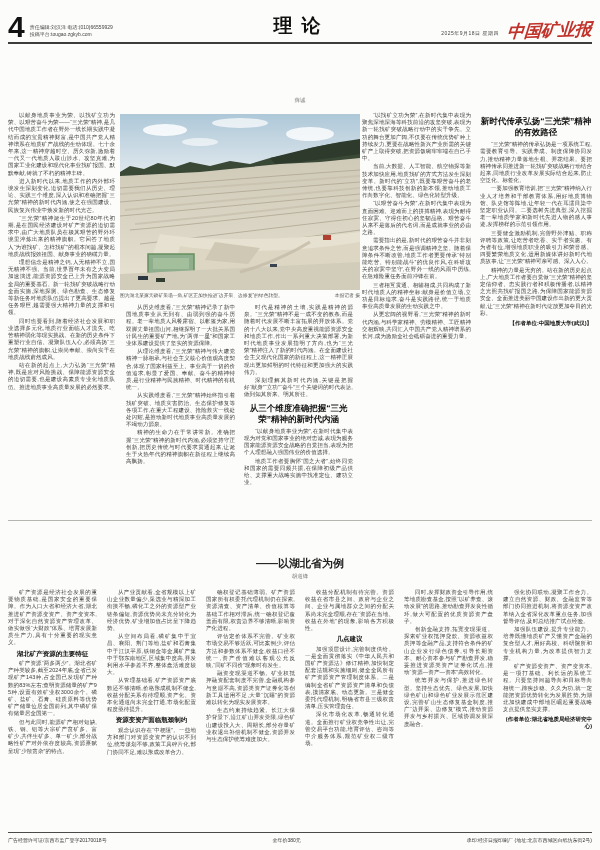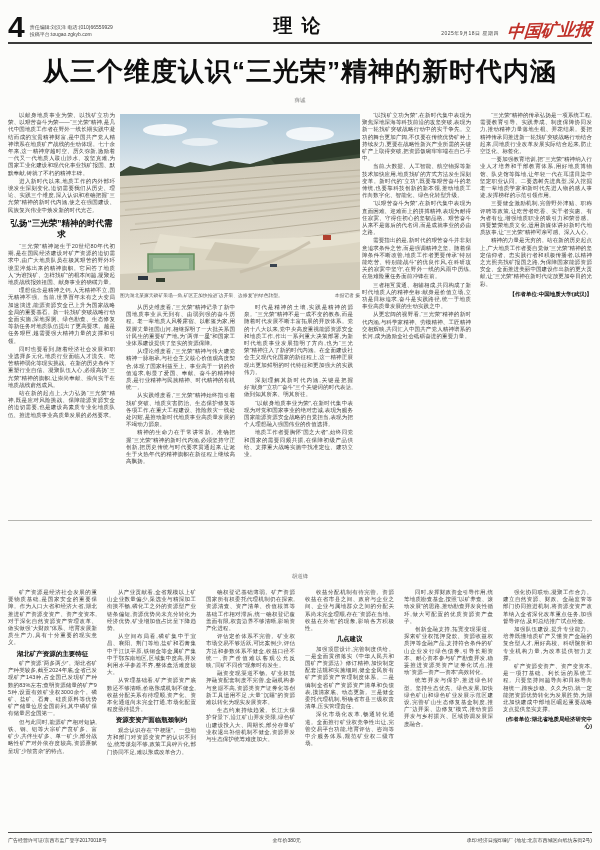--- a/index.html
+++ b/index.html
@@ -83,28 +83,26 @@
         <div>投稿平台:tougao.zgkyb.com</div>
       </div>
     </div>
     <div class="section-name">理论</div>
     <div class="mh-right">
       <span class="dateline">2025年9月18日  星期四</span>
       <span class="paper-logo">中国矿业报</span>
     </div>
   </div>
 
-  <div class="a1-headline">从三个维度认识“三光荣”精神的新时代内涵</div>
   <div class="a1-byline">薛诚</div>
 
   <div class="a1-body a1">
     <div class="col c1">
         <p>以献身地质事业为荣、以找矿立功为荣、以艰苦奋斗为荣——“三光荣”精神,是几代中国地质工作者在野外一线长期实践中凝结而成的宝贵精神财富,是中国共产党人精神谱系在地质矿产战线的生动体现。七十余年来,这一精神穿越时空、历久弥新,激励着一代又一代地质人跋山涉水、攻坚克难,为国家工业化建设和现代化事业找矿报国、默默奉献,铸就了不朽的精神丰碑。</p>
         <p>进入新时代以来,地质工作的内外部环境发生深刻变化,迫切需要我们从历史、理论、实践三个维度,深入认识和准确把握“三光荣”精神的新时代内涵,使之在强国建设、民族复兴伟业中焕发新的时代光芒。</p>
-        <div class="h">弘扬“三光荣”精神的时代需求</div>
         <p>“三光荣”精神诞生于20世纪80年代初期,是在国民经济建设对矿产资源的迫切需求中,由广大地质队员在极其艰苦的野外环境里淬炼出来的精神旗帜。它回答了地质人“为谁找矿、怎样找矿”的根本问题,凝聚起地质战线报效祖国、献身事业的磅礴力量。</p>
         <p>理想信念是精神之钙,人无精神不立,国无精神不强。当前,世界百年未有之大变局加速演进,能源资源安全已上升为国家战略全局的重要基石。新一轮找矿突破战略行动全面实施,深地探测、绿色勘查、生态修复等新任务对地质队伍提出了更高要求。越是任务艰巨,越需要强大精神力量的支撑和引领。</p>
         <p>同时也要看到,随着经济社会发展和职业选择多元化,地质行业面临人才流失、吃苦精神弱化等现实挑战。在新的历史条件下重塑行业自信、凝聚队伍人心,必须高扬“三光荣”精神的旗帜,让崇尚奉献、崇尚实干在地质战线蔚然成风。</p>
         <p>站在新的起点上,大力弘扬“三光荣”精神,既是应对风险挑战、保障能源资源安全的迫切需要,也是建设高素质专业化地质队伍、推进地质事业高质量发展的必然要求。</p>
       </div>
 
     <div class="photo-block">
       <div class="photo-frame">
         <svg width="240" height="176" viewBox="0 0 240 176" xmlns="http://www.w3.org/2000/svg">
           <defs>
@@ -160,42 +158,45 @@
 
     <div class="col c2">
         <p>从历史维度看,“三光荣”精神记录了新中国地质事业从无到有、由弱到强的奋斗历程。老一辈地质人风餐露宿、以帐篷为家,用双脚丈量祖国山河,相继探明了一大批关系国计民生的重要矿产地,为“两弹一星”和国家工业体系建设提供了坚实的资源保障。</p>
         <p>从理论维度看,“三光荣”精神与伟大建党精神一脉相承,与社会主义核心价值观高度契合,体现了国家利益至上、事业高于一切的价值追求,彰显了爱国、奉献、奋斗的精神特质,是行业精神与民族精神、时代精神的有机统一。</p>
         <p>从实践维度看,“三光荣”精神始终指引着找矿突破、地质灾害防治、生态保护修复等各项工作,在重大工程建设、抢险救灾一线处处闪耀,是推动新时代地质事业高质量发展的不竭动力源泉。</p>
         <p>精神的生命力在于常讲常新。准确把握“三光荣”精神的新时代内涵,必须坚持守正创新,把历史传统与时代要求贯通起来,让诞生于火热年代的精神旗帜在新征程上继续高高飘扬。</p>
       </div>
     <div class="col c3">
         <p>时代是精神的土壤,实践是精神的源泉。“三光荣”精神不是一成不变的教条,而是随着时代发展不断丰富拓展的开放体系。党的十八大以来,党中央高度重视能源资源安全和地质工作,作出一系列重大决策部署,为新时代地质事业发展指明了方向,也为“三光荣”精神注入了新的时代内涵。在全面建设社会主义现代化国家的新征程上,这一精神正展现出更加鲜明的时代特征和更加强大的实践伟力。</p>
         <p>深刻理解其新时代内涵,关键是把握好“献身”“立功”“奋斗”三个关键词的时代表达,做到知其所来、明其所往。</p>
+        <div class="h">从三个维度准确把握“三光荣”精神的新时代内涵</div>
         <p>“以献身地质事业为荣”,在新时代集中表现为对党和国家事业的绝对忠诚,表现为服务国家能源资源安全战略的自觉担当,表现为把个人理想融入强国伟业的价值选择。</p>
         <p>地质工作者要胸怀“国之大者”,始终同党和国家的需要同频共振,在保障初级产品供给、支撑重大战略实施中找准定位、建功立业。</p>
       </div>
     <div class="col c4">
         <p>“以找矿立功为荣”,在新时代集中表现为聚焦深地深海等科技前沿的攻坚突破,表现为新一轮找矿突破战略行动中的实干争先。立功的舞台更加广阔,不仅要在传统优势矿种上持续发力,更要在战略性新兴产业所需的关键矿产上取得突破,把资源饭碗牢牢端在自己手中。</p>
         <p>当前,大数据、人工智能、航空物探等新技术加快应用,地质找矿的方式方法发生深刻变革。新时代的“立功”,既要靠艰苦奋斗的老传统,也要靠科技创新的新本领,推动地质工作向数字化、智能化、绿色化转型升级。</p>
         <p>“以艰苦奋斗为荣”,在新时代集中表现为直面困难、迎难而上的拼搏精神,表现为耐得住寂寞、守得住初心的坚韧品格。艰苦奋斗从来不是落后的代名词,而是成就事业的必由之路。</p>
         <p>需要指出的是,新时代的艰苦奋斗并非刻意追求条件之苦,而是强调精神之坚。随着保障条件不断改善,地质工作者更要传承“特别能吃苦、特别能战斗”的优良作风,在科研攻关的寂寞中坚守,在野外一线的风雨中历练,在急难险重任务面前冲锋在前。</p>
         <p>三者相互贯通、相辅相成,共同构成了新时代地质人的精神坐标:献身是价值立场,立功是目标追求,奋斗是实践路径,统一于地质事业高质量发展的生动实践之中。</p>
         <p>从更宏阔的视野看,“三光荣”精神的新时代内涵,与科学家精神、劳模精神、工匠精神交相辉映,共同汇入中国共产党人精神谱系的长河,成为激励全社会砥砺奋进的重要力量。</p>
       </div>
     <div class="col c5">
+        <div class="h">新时代传承弘扬“三光荣”精神的有效路径</div>
         <p>“三光荣”精神的传承弘扬是一项系统工程,需要教育引导、实践养成、制度保障协同发力,推动精神力量落地生根、开花结果。要把精神传承同推进新一轮找矿突破战略行动结合起来,同地质行业改革发展实际结合起来,防止空泛化、标签化。</p>
         <p>一要加强教育培训,把“三光荣”精神纳入行业人才培养和干部教育体系,用好地质博物馆、队史馆等阵地,让年轻一代在耳濡目染中坚定职业认同。二要选树先进典型,深入挖掘老一辈地质学家和新时代先进人物的感人事迹,发挥榜样的示范引领作用。</p>
         <p>三要健全激励机制,完善野外津贴、职称评聘等政策,让吃苦者吃香、实干者实惠、有为者有位,增强地质职业的吸引力和荣誉感。四要繁荣地质文化,运用新媒体讲好新时代地质故事,让“三光荣”精神可亲可感、深入人心。</p>
         <p>精神的力量是无穷的。站在新的历史起点上,广大地质工作者要自觉做“三光荣”精神的坚定信仰者、忠实践行者和积极传播者,以精神之光照亮找矿报国之路,为保障国家能源资源安全、全面推进美丽中国建设作出新的更大贡献,让“三光荣”精神在新时代绽放更加夺目的光彩。</p>
         <div class="sig">【作者单位:中国地质大学(武汉)】</div>
       </div>
   </div>
 
   <div class="article-divider"></div>
 
+  <div class="a2-subtitle">——以湖北省为例</div>
   <div class="a2-byline">胡道锋</div>
 
   <div class="a2-body a2">
     <div class="col d1">
         <p>矿产资源是经济社会发展的重要物质基础,是国家安全的重要保障。作为人口大省和经济大省,湖北推进矿产资源变资产、资产变资本,对于深化自然资源资产管理改革、做实做强“大财政”体系、培育发展新质生产力,具有十分重要的现实意义。</p>
         <div class="h">湖北矿产资源的主要特征</div>
         <p>矿产资源“两多两少”。湖北省矿产种类较多,截至2024年底,全省已发现矿产143种,占全国已发现矿产种数的83%左右;查明资源储量的矿产95种,设置有效矿业权3000余个。磷矿、盐矿、石膏、硅质原料等优势矿产储量位居全国前列,其中磷矿保有储量居全国第一。</p>
         <p>但与此同时,能源矿产相对短缺,铁、铜、铝等大宗矿产贫矿多、富矿少,共伴生矿多、单一矿少,部分战略性矿产对外依存度较高,资源禀赋呈现“少散贫杂”的特点。</p>
       </div>
     <div class="col d2">

